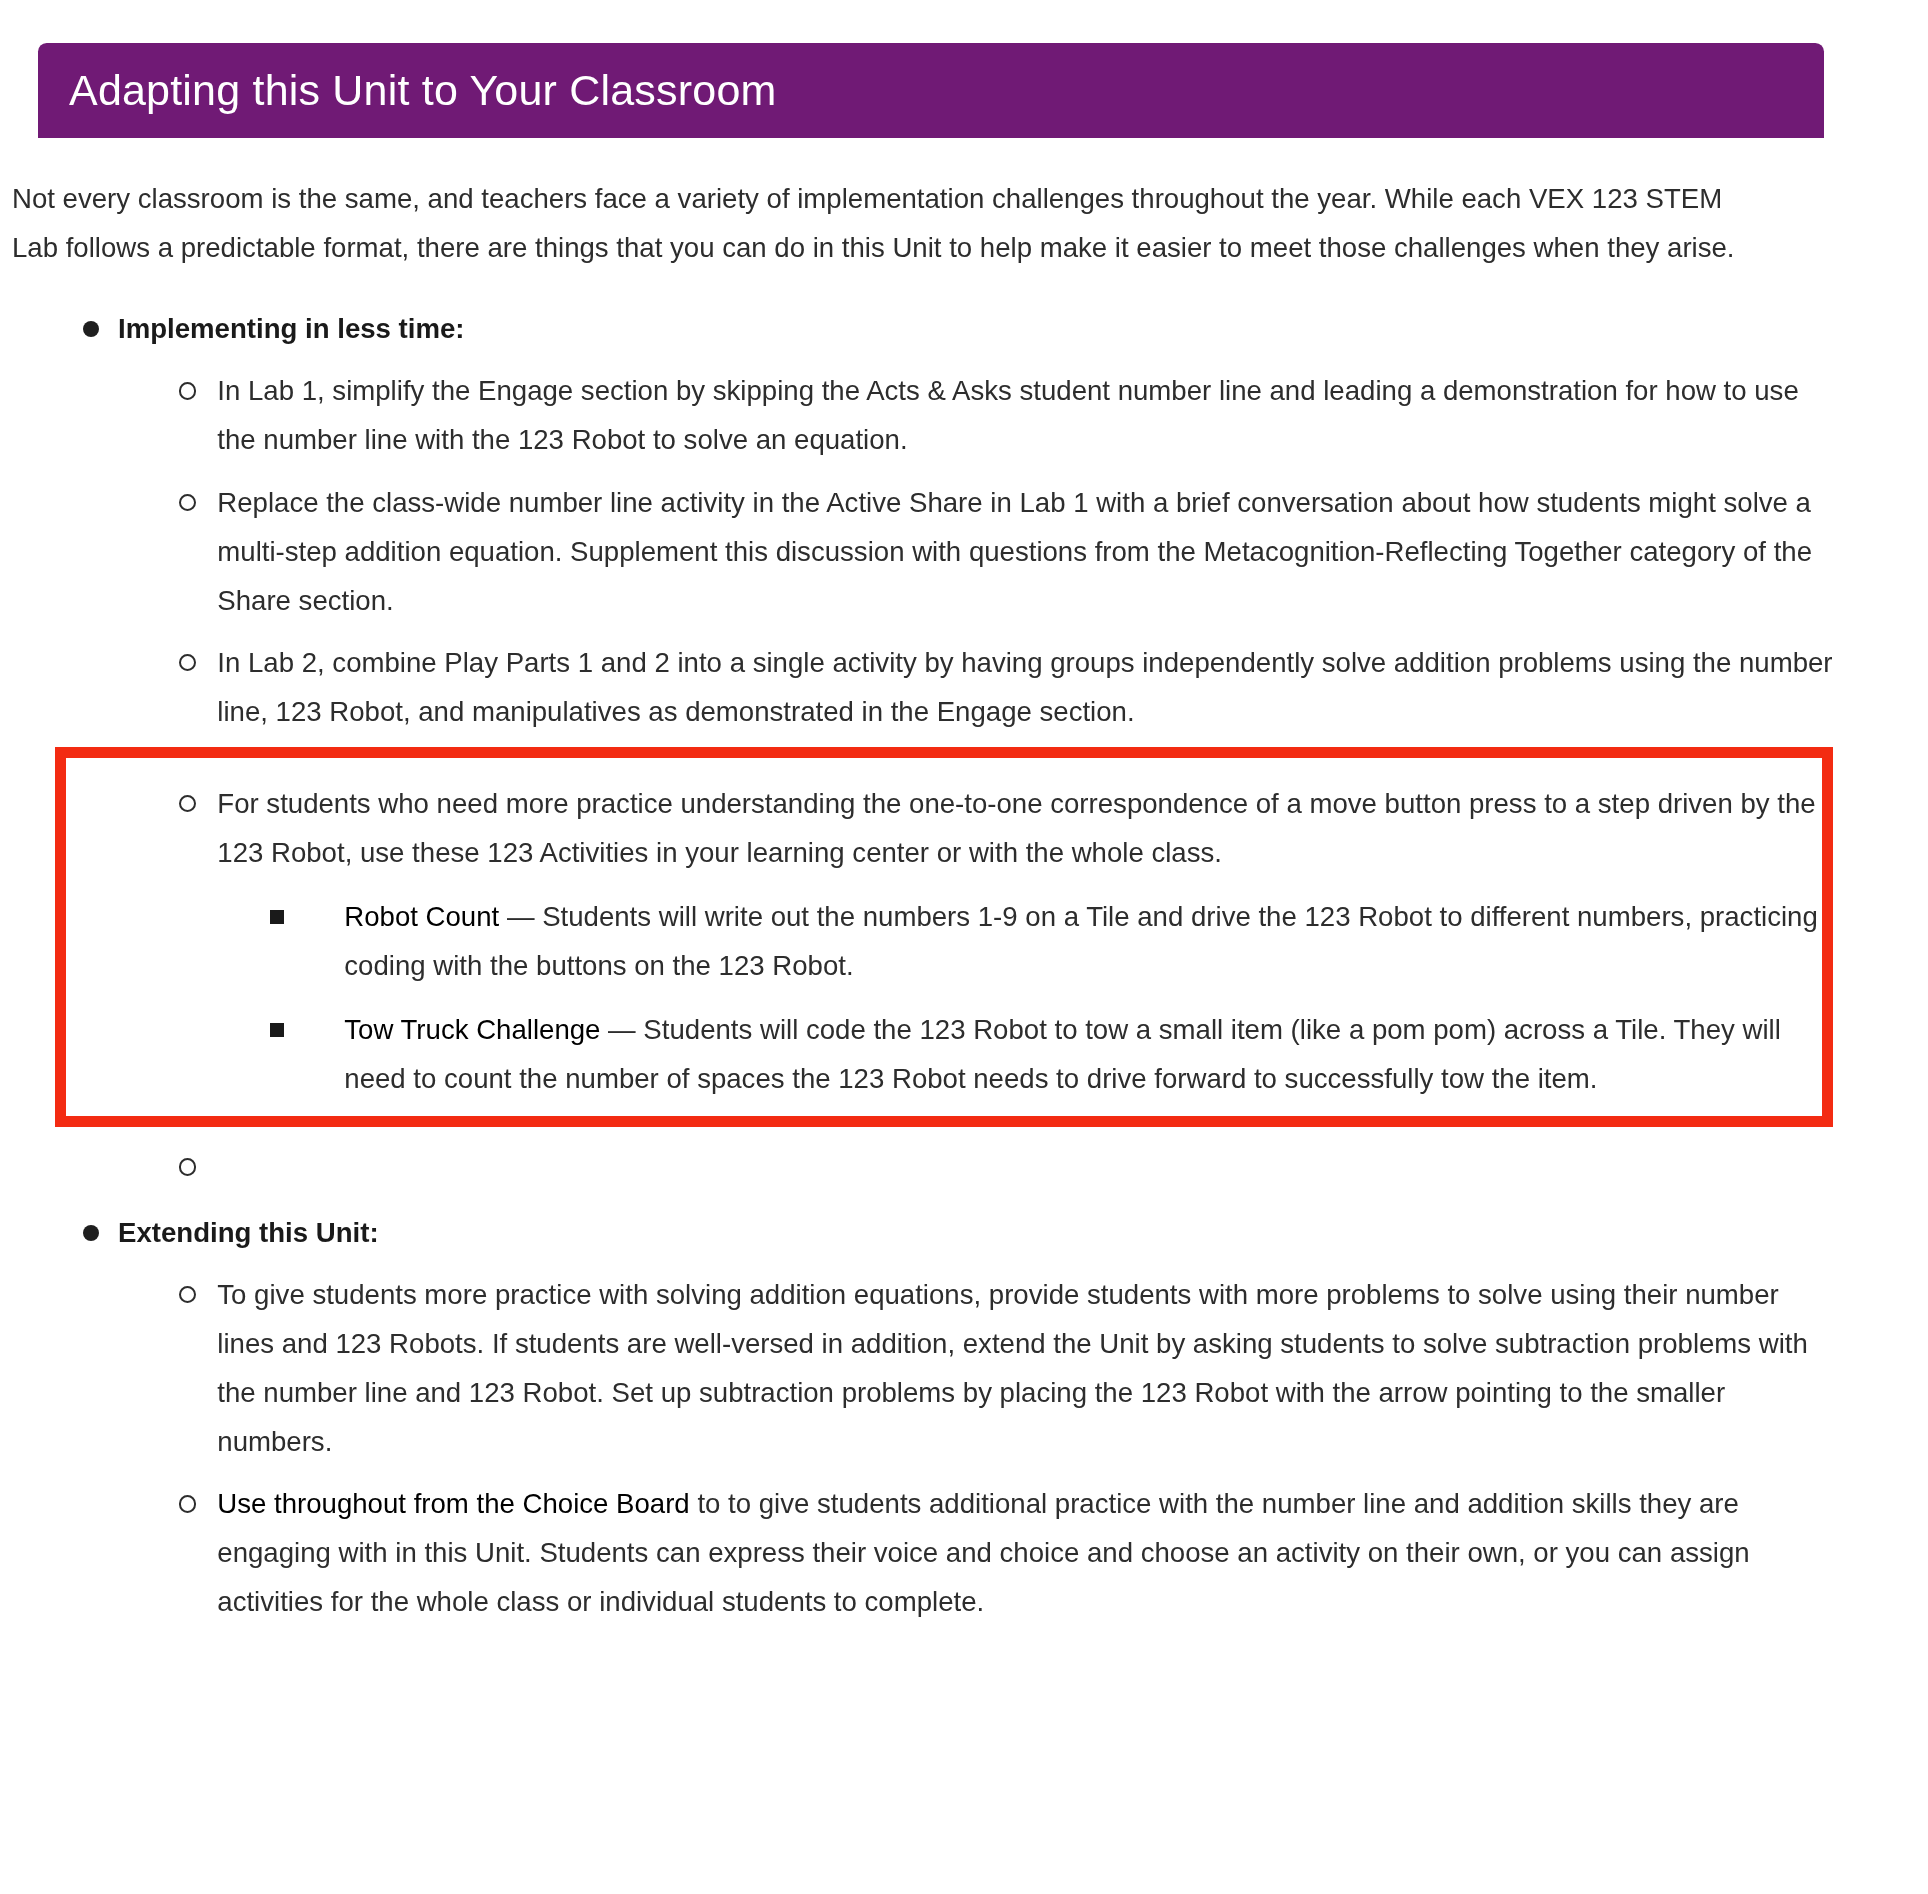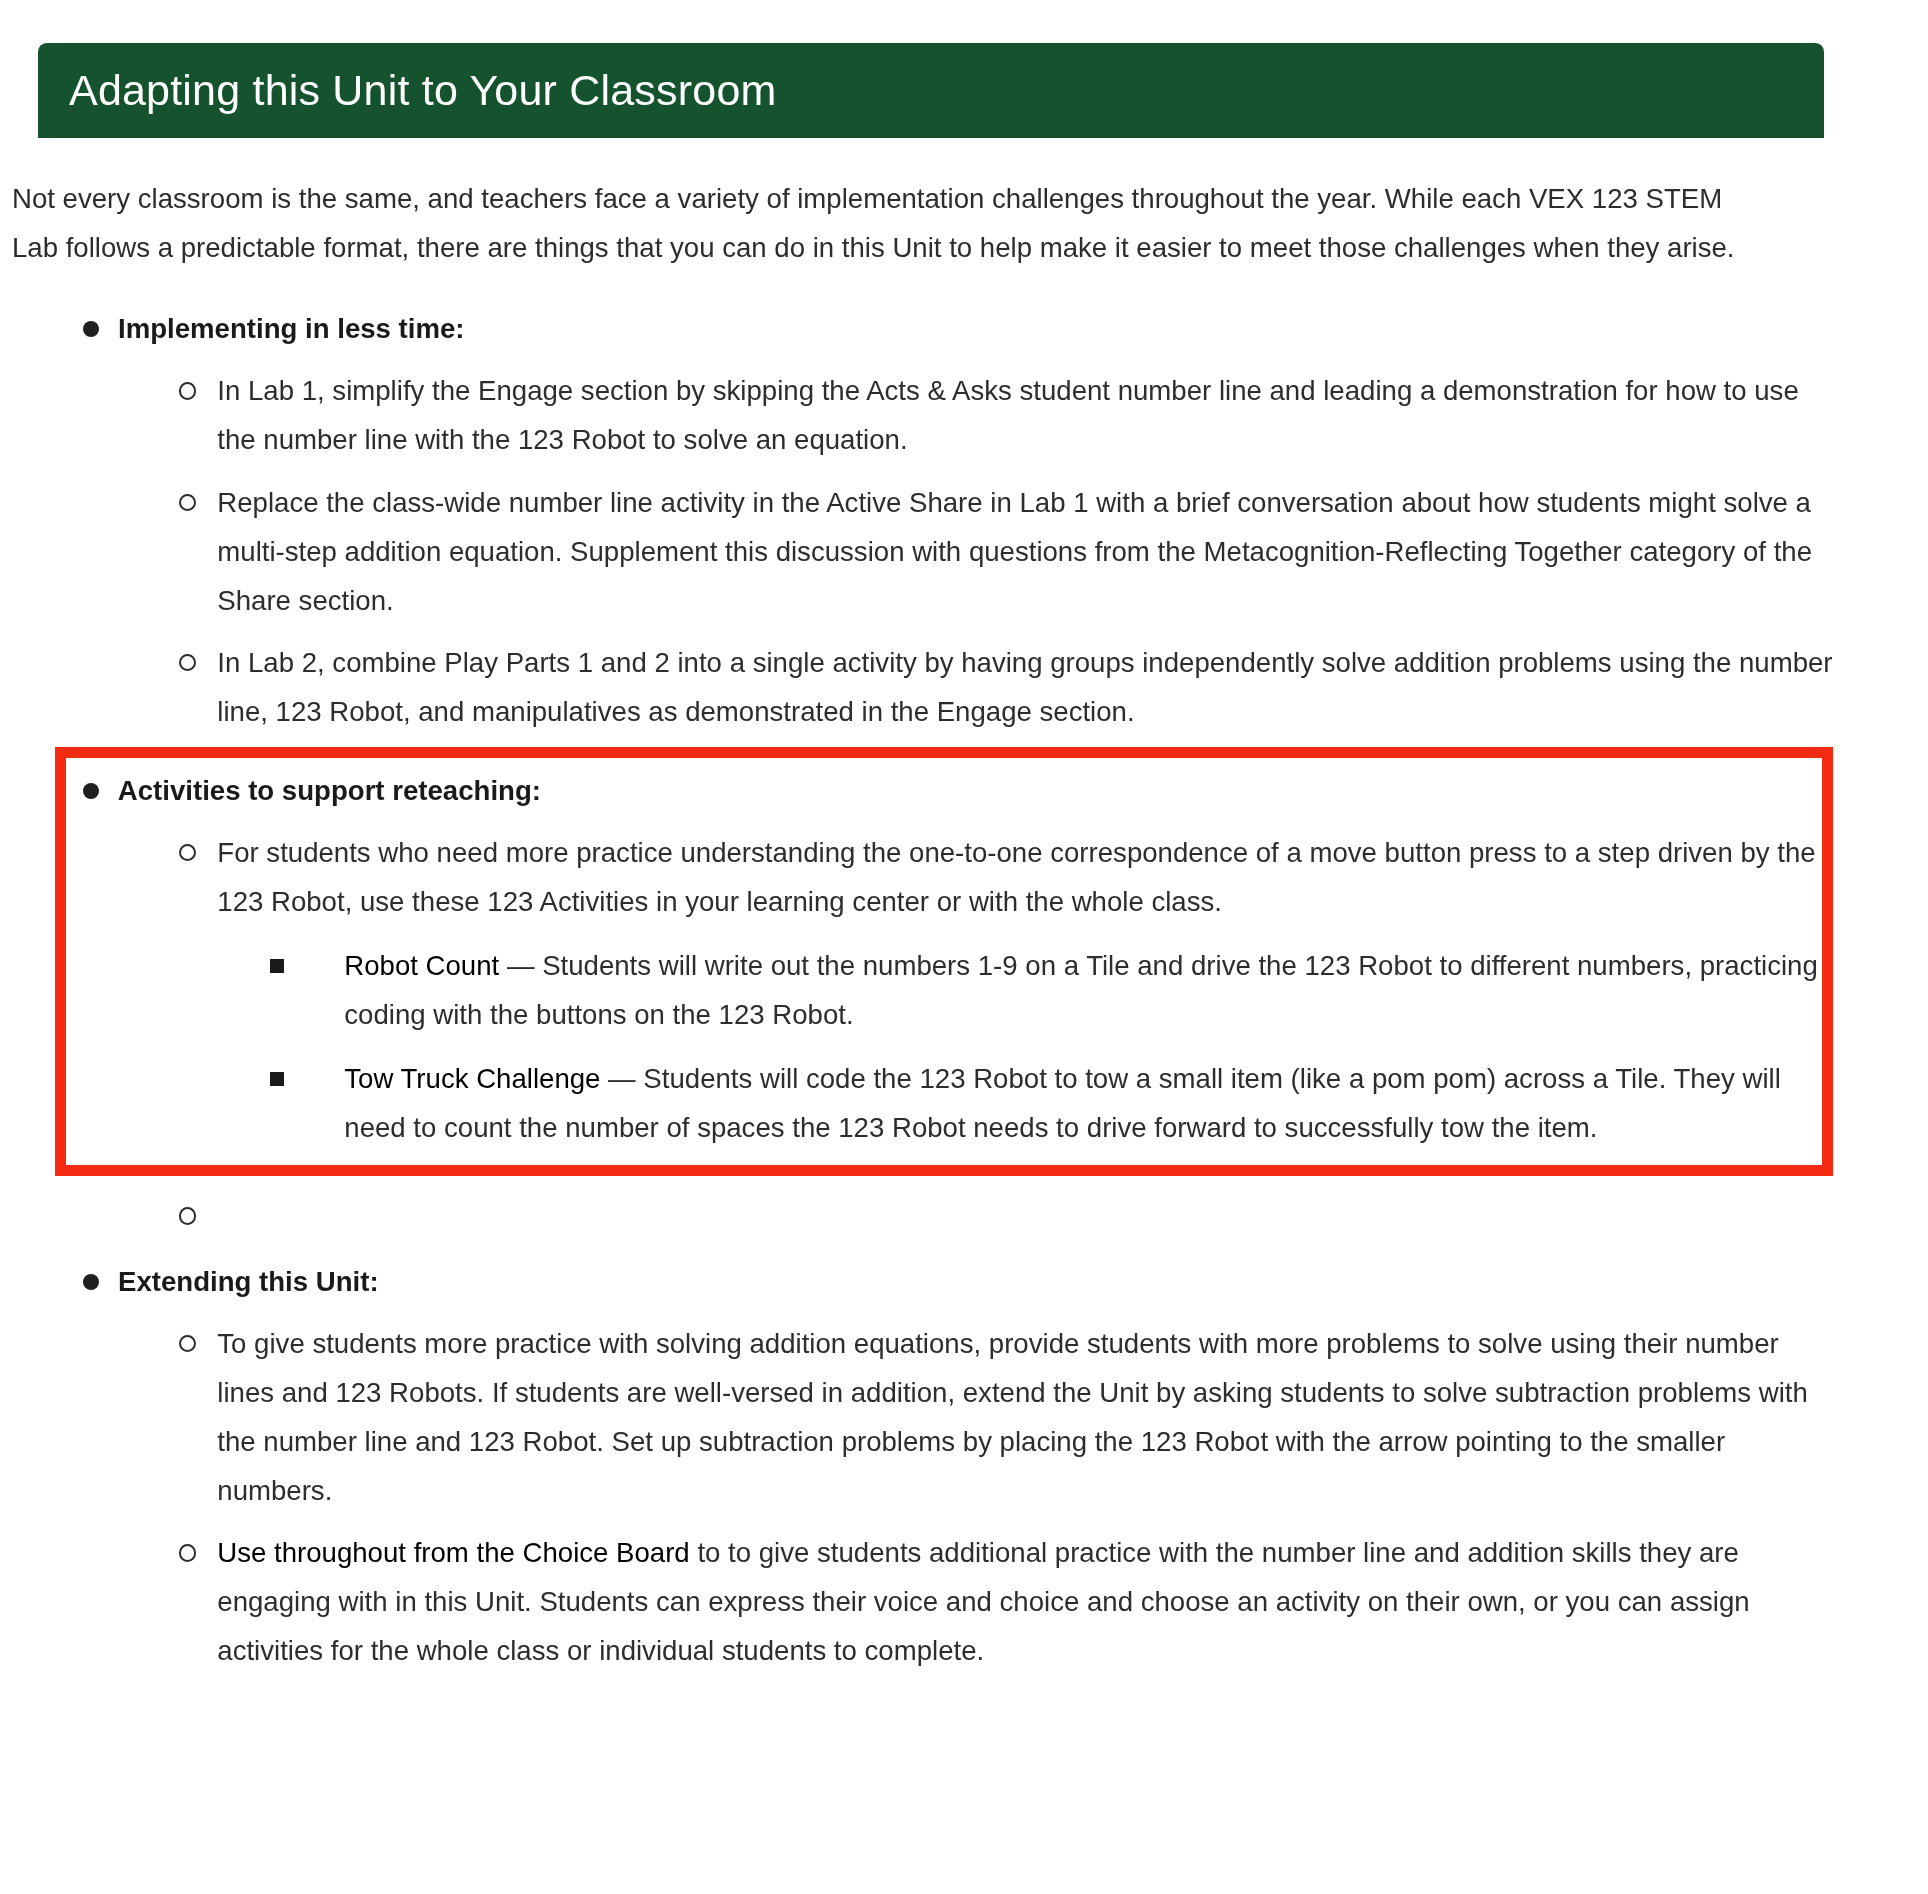--- a/index.html
+++ b/index.html
@@ -9,21 +9,21 @@
     font-family:"Liberation Sans", sans-serif;
     font-size:27.6px; line-height:49px;
     color:#2d2d2d;
     overflow:hidden;
   }
 
   
   .header-bar {
     margin:43px 105px 0 38px;
     height:95px;
-    background:#14532d;
+    background:#701a75;
     border-radius:8.6px 8.6px 0 0;
     display:flex; align-items:center;
   }
   .header-bar h1 {
     margin:0; padding-left:31px;
     font-size:43px; font-weight:400; line-height:1;
     color:#ffffff; letter-spacing:0.2px;
   }
 
   
@@ -82,24 +82,20 @@
 <div class="row li2">
   <span class="mk mk2"></span>
   <span class="txt">Replace the class-wide number line activity in the Active Share in Lab 1 with a brief conversation about how students might solve a multi-step addition equation. Supplement this discussion with questions from the Metacognition-Reflecting Together category of the Share section.</span>
 </div>
 <div class="row li2">
   <span class="mk mk2"></span>
   <span class="txt">In Lab 2, combine Play Parts 1 and 2 into a single activity by having groups independently solve addition problems using the number line, 123 Robot, and manipulatives as demonstrated in the Engage section.</span>
 </div>
 
 <div class="red-box">
-  <div class="row li1">
-    <span class="mk mk1"></span>
-    <span class="txt">Activities to support reteaching:</span>
-  </div>
   <div class="row li2">
     <span class="mk mk2"></span>
     <span class="txt">For students who need more practice understanding the one-to-one correspondence of a move button press to a step driven by the 123 Robot, use these 123 Activities in your learning center or with the whole class.</span>
   </div>
   <div class="row li3">
     <span class="mk mk3"></span>
     <span class="txt"><a class="link">Robot Count</a><span> — Students will write out the numbers 1-9 on a Tile and drive the 123 Robot to different numbers, practicing coding with the buttons on the 123 Robot.</span></span>
   </div>
   <div class="row li3">
     <span class="mk mk3"></span>

